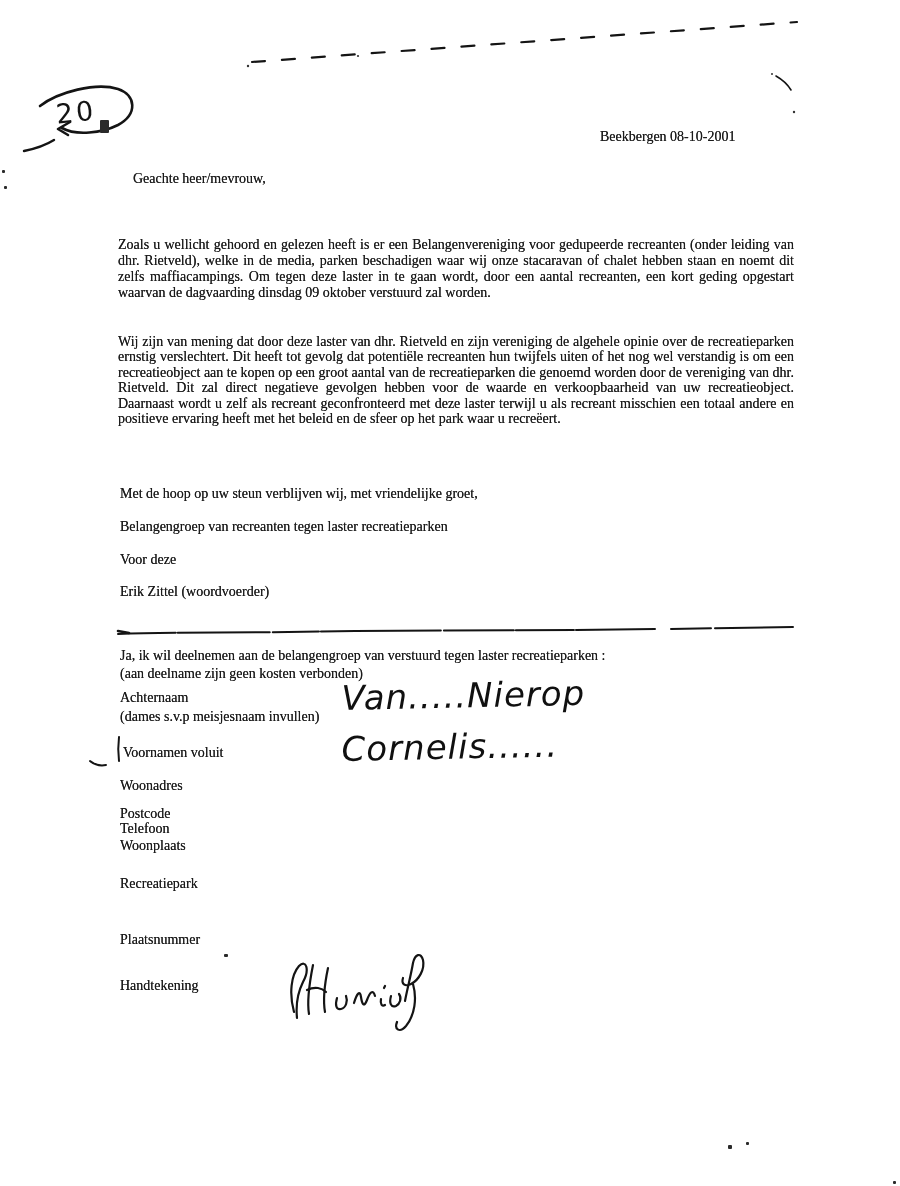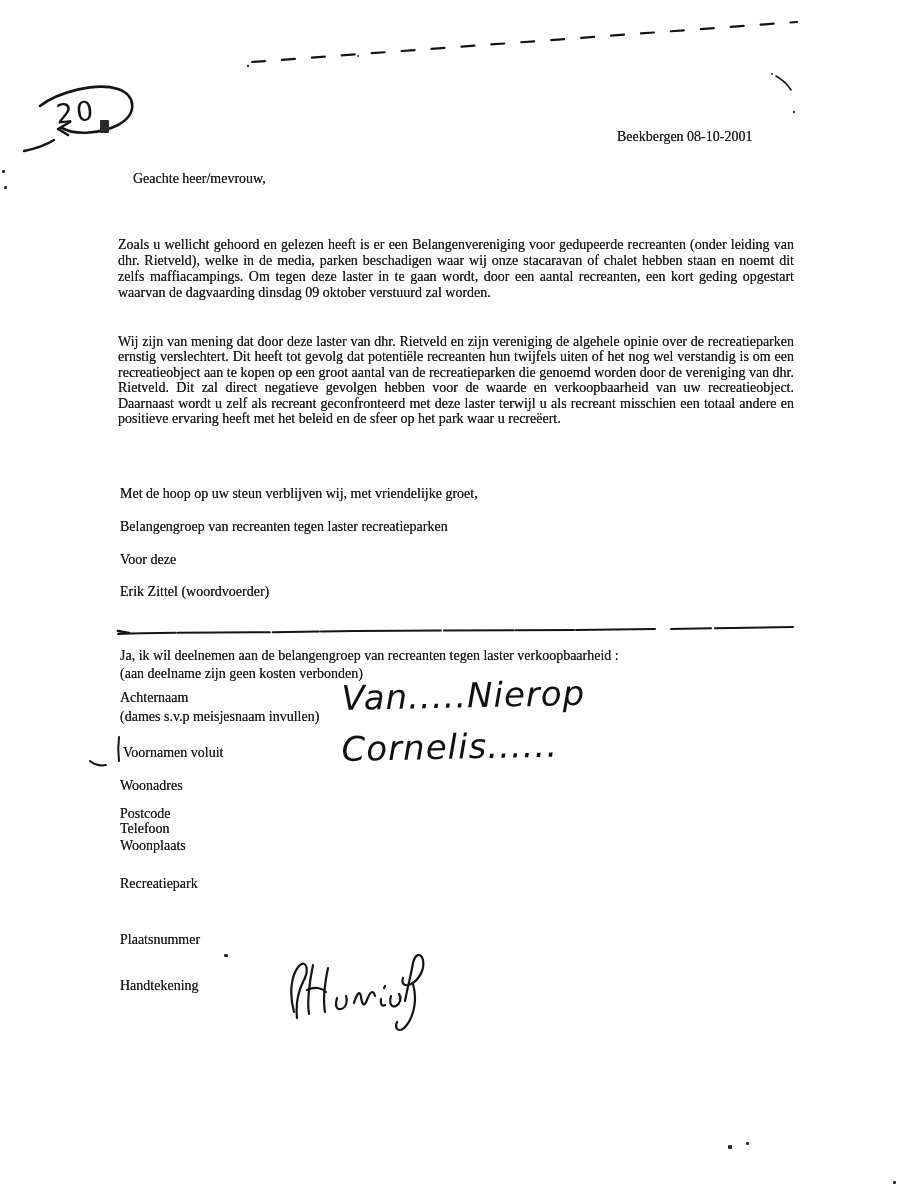--- a/index.html
+++ b/index.html
@@ -41,39 +41,39 @@
     <circle cx="0" cy="52" r="1.2" fill="#333"></circle>
     <circle cx="110" cy="42" r="1.1" fill="#333"></circle>
   </svg>
 
   <svg style="left:770px;top:72px;" width="36" height="44" viewBox="0 0 36 44">
     <path class="stroke" stroke-width="1.6" d="M6,4 C13,8 18,13 21,18"></path>
     <circle cx="2" cy="2" r="1" fill="#333"></circle>
     <circle cx="24" cy="40" r="1.2" fill="#333"></circle>
   </svg>
 
-  <div class="t" style="left:617px;top:129px;">Beekbergen 08-10-2001</div>
+  <div class="t" style="left:600px;top:129px;">Beekbergen 08-10-2001</div>
 
   <div class="t" style="left:133px;top:171px;">Geachte heer/mevrouw,</div>
 
   <div class="para" style="top:200px;">Zoals u wellicht gehoord en gelezen heeft is er een Belangenvereniging voor gedupeerde recreanten (onder leiding van dhr. Rietveld), welke in de media, parken beschadigen waar wij onze stacaravan of chalet hebben staan en noemt dit zelfs maffiacampings. Om tegen deze laster in te gaan wordt, door een aantal recreanten, een kort geding opgestart waarvan de dagvaarding dinsdag 09 oktober verstuurd zal worden.</div>
   <div class="para" style="top:297px;line-height:15.4px;">Wij zijn van mening dat door deze laster van dhr. Rietveld en zijn vereniging  de algehele opinie over de recreatieparken ernstig verslechtert. Dit heeft tot gevolg dat potentiële recreanten hun twijfels uiten of het nog wel verstandig is om een recreatieobject aan te kopen op een groot aantal van de recreatieparken die genoemd worden door de vereniging van dhr. Rietveld. Dit zal direct negatieve gevolgen hebben voor de waarde en verkoopbaarheid van uw recreatieobject. Daarnaast wordt u zelf als recreant geconfronteerd met deze laster terwijl u als recreant misschien een totaal andere en positieve ervaring heeft met het beleid en de sfeer op het park waar u recreëert.</div>
 
   <div class="t" style="left:120px;top:486px;">Met de hoop op uw steun verblijven wij, met vriendelijke groet,</div>
   <div class="t" style="left:120px;top:519px;">Belangengroep van recreanten tegen laster recreatieparken</div>
   <div class="t" style="left:120px;top:552px;">Voor deze</div>
   <div class="t" style="left:120px;top:584px;">Erik Zittel (woordvoerder)</div>
 
   <svg style="left:115px;top:622px;" width="690" height="16" viewBox="0 0 690 16">
     <path class="stroke" stroke-width="2" d="M3,12 C60,10 140,11 240,9 C330,8 430,9 540,7" stroke-dasharray="58 2 92 3 46 2 120 3 70 2"></path>
     <path class="stroke" stroke-width="2" d="M556,7 L678,5" stroke-dasharray="40 4 80 3"></path>
     <path class="stroke" stroke-width="2.6" d="M3,9 L14,11"></path>
   </svg>
 
-  <div class="t" style="left:120px;top:648px;">Ja, ik wil deelnemen aan de belangengroep van recreanten tegen laster verkoopbaarheid :</div>
+  <div class="t" style="left:120px;top:648px;">Ja, ik wil deelnemen aan de belangengroep van verstuurd tegen laster recreatieparken :</div>
   <div class="t" style="left:120px;top:666px;">(aan deelname zijn geen kosten verbonden)</div>
 
   <div class="t" style="left:120px;top:690px;">Achternaam</div>
   <div class="t" style="left:120px;top:709px;">(dames s.v.p meisjesnaam invullen)</div>
   <div class="t" style="left:123px;top:745px;">Voornamen voluit</div>
   <div class="t" style="left:120px;top:778px;">Woonadres</div>
   <div class="t" style="left:120px;top:806px;">Postcode</div>
   <div class="t" style="left:120px;top:838px;">Woonplaats</div>
   <div class="t" style="left:120px;top:821px;">Telefoon</div>
   <div class="t" style="left:120px;top:876px;">Recreatiepark</div>

